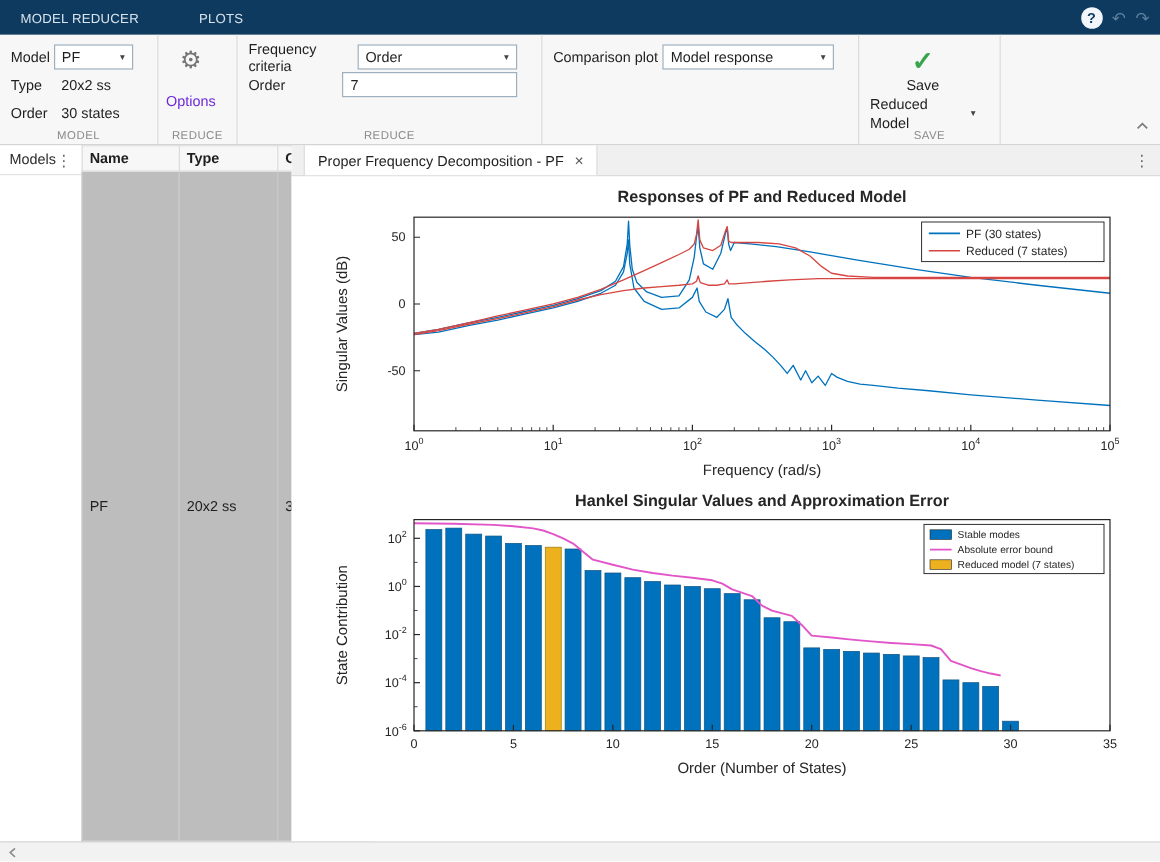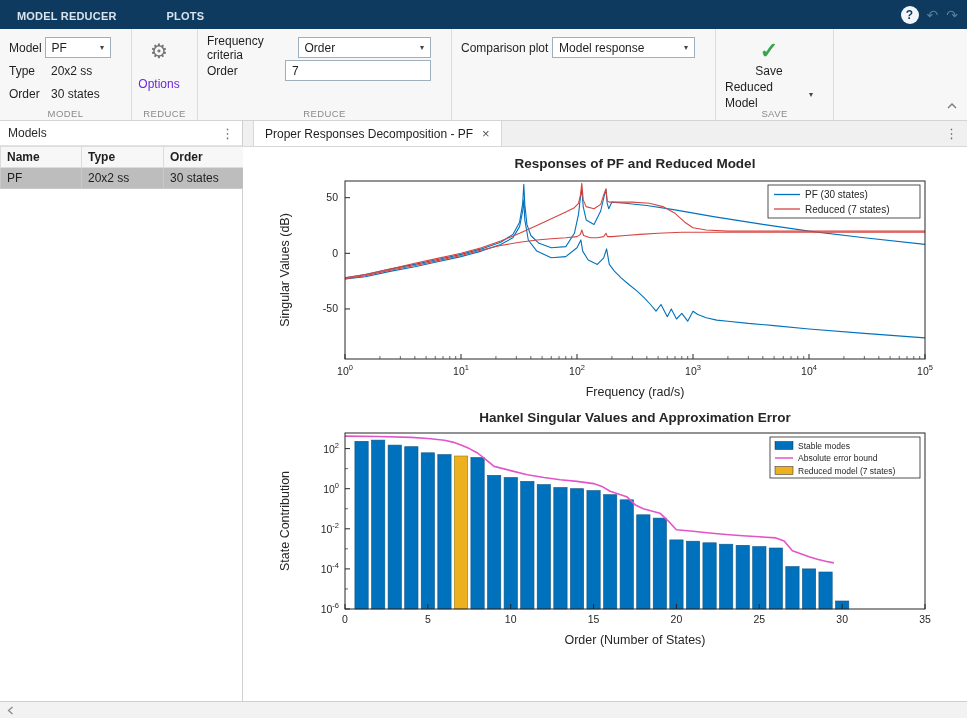--- a/index.html
+++ b/index.html
@@ -2,21 +2,21 @@
 <html><head>
 <meta charset="utf-8">
 <style>
   * { box-sizing: border-box; }
   html,body { width:967px; height:718px; margin:0; }
   body { font-family:"Liberation Sans",sans-serif; background:#fff; overflow:hidden; position:relative; }
   svg text { font-family:"Liberation Sans",sans-serif; }
 
   
   .titlebar { height:29px; background:#0d3a5e; display:flex; align-items:stretch; }
-  .tab { padding:16px 17px; font-size:11px; font-weight:bold; color:#d9e4ee; display:flex; align-items:center; letter-spacing:.2px; cursor:default; }
+  .tab { padding:16px 17px; font-size:11px; font-weight:normal; color:#d9e4ee; display:flex; align-items:center; letter-spacing:.2px; cursor:default; }
   .tab.second { margin-left:16px;text-align:right; }
   .tab.active { background:#f7f7f7; color:#1f1f1f; margin-left:16px; }
   .tb-right { margin-left:auto; display:flex; align-items:center; gap:8px; padding-right:9px; }
   .help-circle { width:18px; height:18px; border-radius:50%; background:#f2f6fa; color:#0d3a5e; font-size:12px; font-weight:bold; display:flex; align-items:center; justify-content:center; }
   .arrow-icon { color:#5d7f9c; font-size:14px; line-height:14px; }
 
   
   .ribbon { height:92px; background:#f7f7f7; border-bottom:1px solid #d4d4d4; display:flex; position:relative; }
   .rsec { position:relative; border-right:1px solid #ddd; padding:7px 20px 14px 9px; }
   .rsec-title { position:absolute; bottom:1px; left:0; right:0; text-align:center; font-size:9.5px; color:#8a8a8a; letter-spacing:.4px; }
@@ -29,21 +29,21 @@
   .bigbtn { display:flex; flex-direction:column; align-items:center; padding-top:3px; cursor:default; }
   .gear { font-size:20px; color:#757575; line-height:24px; }
   .opt-label { font-size:12px; color:#6d28d9; margin-top:14px; }
   .check { font-size:22px; color:#36a54c; font-weight:bold; line-height:24px; }
   .save-line { font-size:12px; color:#1f1f1f; display:flex; align-items:center; gap:4px; line-height:16px; }
   .save-caret { font-size:8px; color:#444; }
   .ribbon-collapse { position:absolute; right:9px; bottom:5px; }
 
   
   .workspace { display:flex; height:580px; }
-  .left-panel { width:243px; border-right:1px solid #cfcfcf; display:flex; flex-direction:column; background:#fff; }
+  .left-panel { width:243px; border-right:1px solid #cfcfcf; display:flex; flex-direction:row; background:#fff; }
   .panel-head { height:25px; border-bottom:1px solid #e3e3e3; display:flex; align-items:center; padding:0 8px; font-size:12px; color:#2a2a2a; }
   .kebab { margin-left:auto; color:#666; font-size:13px; cursor:default; }
   table.models { border-collapse:collapse; width:100%; font-size:12px; table-layout:fixed;padding-left:16px; }
   .models th { font-weight:bold; text-align:left; background:#f7f7f7; border:1px solid #dcdcdc; padding:3px 6px; color:#1f1f1f; }
   .models td { border:1px solid #c9c9c9; padding:3px 6px; color:#1f1f1f; }
   tr.selected td { background:#bdbdbd; }
 
   .doc { flex:1; display:flex; flex-direction:column; min-width:0; background:#fff; }
   .doc-tabs { height:26px; background:#f0f0f0; border-bottom:1px solid #d8d8d8; display:flex; align-items:stretch; }
   .doc-tab { background:#fff; border-left:1px solid #d8d8d8; border-right:1px solid #d8d8d8; display:flex; align-items:center; gap:9px; padding:0 11px; font-size:12px; color:#1f1f1f; margin-left:10px; }
@@ -168,21 +168,21 @@
           <td>20x2 ss</td>
           <td>30 states</td>
         </tr>
       </tbody>
     </table>
   </div>
 
   <div class="doc">
     <div class="doc-tabs">
       <div class="doc-tab">
-        <span>Proper Responses Decomposition - PF</span>
+        <span>Proper Frequency Decomposition - PF</span>
         <span class="close-x">×</span>
       </div>
       <div class="doc-kebab">⋮</div>
     </div>
     <div class="charts">
       <div class="chart-wrap">
         <svg id="chart1" width="690" height="252">
             <rect x="80" y="30" width="580" height="178" fill="#fff"></rect>
             <text x="370" y="17" fill="#262626" text-anchor="middle" font-size="13.5" font-weight="bold">Responses of PF and Reduced Model</text>
             <line x1="80" y1="208" x2="80" y2="203" stroke="#262626" stroke-width="1"></line>

